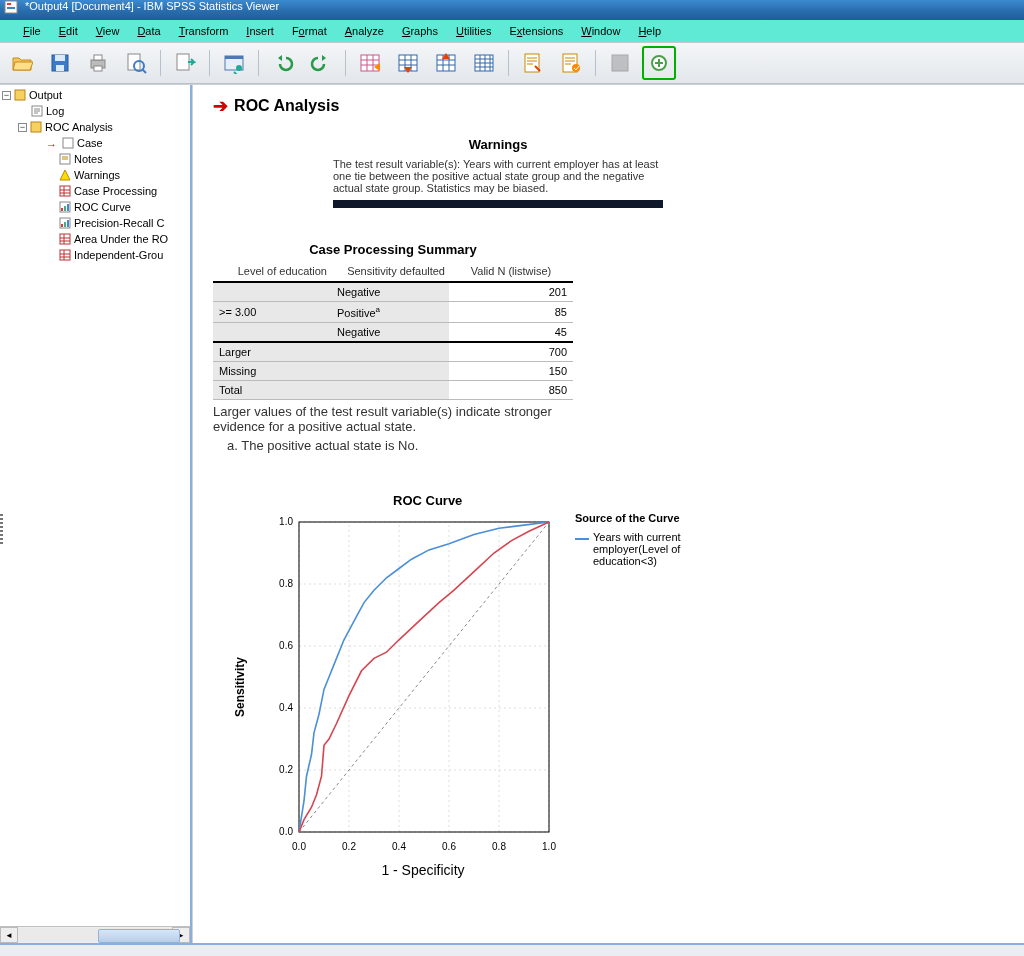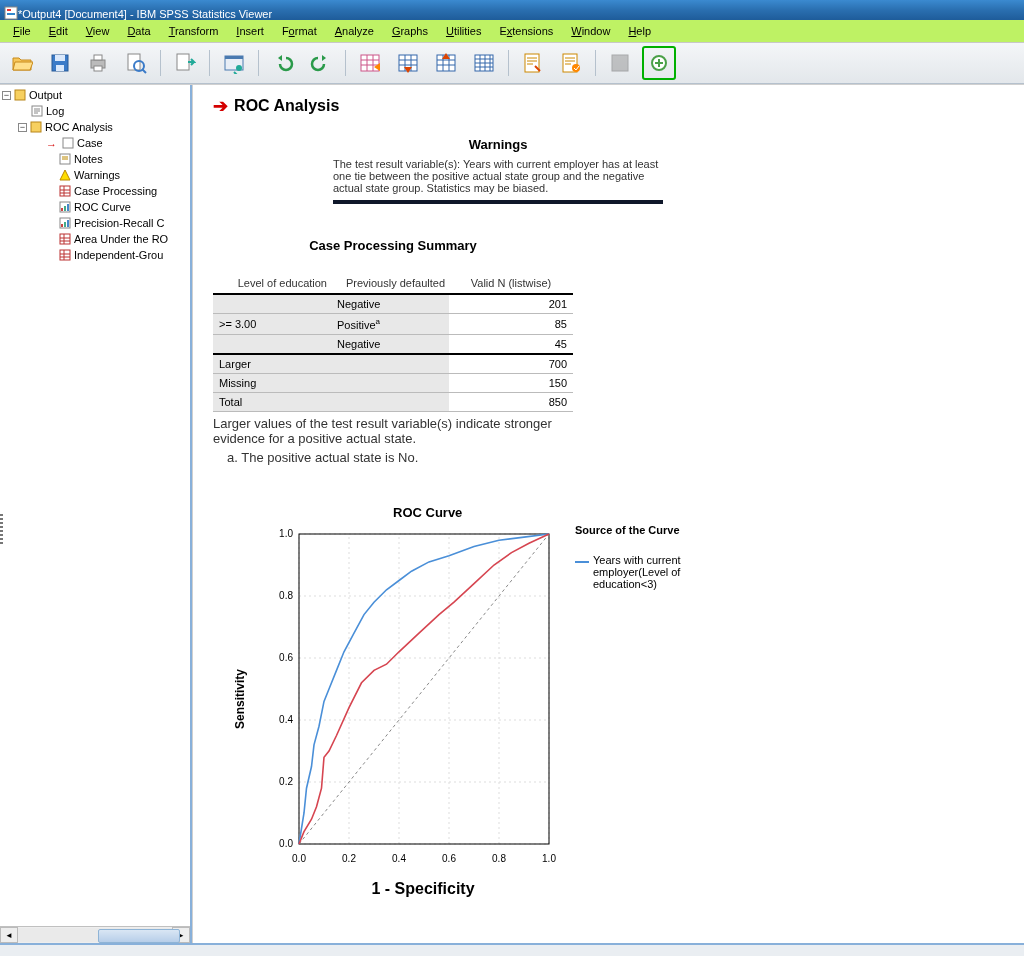--- a/index.html
+++ b/index.html
@@ -1,18 +1,18 @@
 <!DOCTYPE html>
 <html><head>
 <meta charset="utf-8">
 <style>
 html,body{margin:0;padding:0;font-family:Tahoma,Arial,sans-serif;font-size:11px;color:#000;background:#fff;width:1024px;height:956px;overflow:hidden}
-.titlebar{height:20px;background:linear-gradient(180deg,#3b8ad0 0%,#2a6fb0 50%,#1e5c9a 100%);color:#fff;display:flex;align-items:flex-end;padding:0 4px;gap:0}
+.titlebar{height:20px;background:linear-gradient(180deg,#3b8ad0 0%,#2a6fb0 50%,#1e5c9a 100%);color:#fff;display:flex;align-items:flex-start;padding:0 4px;gap:7px}
 .titlebar .icon{width:14px;height:14px;display:flex;align-items:center;justify-content:center}
-.menubar{height:22px;background:#bef264;display:flex;align-items:center;padding:0 4px;border-bottom:1px solid #c8c8c8}
+.menubar{height:22px;background:#5eead4;display:flex;align-items:center;padding:0 14px;border-bottom:1px solid #c8c8c8}
 .menubar .mitem{padding:2px 9px;cursor:default}
 .menubar .mitem u{text-decoration:underline}
 .toolbar{height:36px;background:linear-gradient(180deg,#f4f6f8,#e3e7eb);border-bottom:1px solid #b5c1cd;display:flex;align-items:center;padding:2px 6px;gap:6px}
 .tbtn{width:30px;height:30px;border:1px solid transparent;border-radius:3px;display:flex;align-items:center;justify-content:center;cursor:default}
 .tbtn.hl{border:2px solid #00b000}
 .tsep{width:1px;height:26px;background:#b5c1cd;margin:0 2px}
 .workspace{display:flex;height:calc(100% - 20px - 22px - 36px - 20px);border-top:1px solid #d0d0d0}
 .outline{width:190px;border-right:2px solid #88b0da;background:#fff;display:flex;flex-direction:column;position:relative}
 .tree{flex:1;overflow:hidden;padding:2px 0 0 2px;font-size:11px}
 .tnode{display:flex;align-items:center;gap:2px;height:16px;padding-left:0;cursor:default;white-space:nowrap}
@@ -22,40 +22,40 @@
 .outline-scroll{height:16px;background:#eee;border-top:1px solid #c0c0c0;display:flex;align-items:center}
 .hscroll-track{flex:1;height:14px;background:#eaeaea;position:relative}
 .hscroll-thumb{position:absolute;left:80px;width:80px;top:1px;height:12px;background:linear-gradient(180deg,#d9e6f4,#b7cee9);border:1px solid #8fb4d6;border-radius:2px}
 .hscroll-btn{width:16px;height:14px;border:1px solid #bbb;background:#eee;display:flex;align-items:center;justify-content:center;font-size:8px}
 .content{flex:1;overflow:auto;background:#fff;border-left:1px solid #d0d0d0;position:relative}
 .doc{padding:12px 20px 30px 20px}
 .sec-title{font-size:16px;font-weight:bold;display:flex;align-items:center;gap:6px}
 .red-arrow{color:#d40000;font-size:18px;line-height:1}
 .warn-block{margin-top:22px;margin-left:120px;width:330px}
 .warn-title{font-weight:bold;font-size:13px;text-align:center;margin-bottom:6px}
-.warn-body{font-size:11px;color:#333;border-bottom:4px solid #0f172a;padding-bottom:6px}
+.warn-body{font-size:11px;color:#333;border-bottom:8px solid #0f172a;padding-bottom:6px}
 .cps{margin-top:34px;margin-left:0;width:360px}
-.cps-title{font-weight:bold;font-size:13px;text-align:center;margin-bottom:20px}
+.cps-title{font-weight:bold;font-size:13px;text-align:center;margin-bottom:4px}
 table.cps-tbl{border-collapse:collapse;width:100%;font-size:11px}
 .cps-tbl th{font-weight:normal;color:#333;text-align:right;padding:4px;border-bottom:2px solid #000}
 .cps-tbl th.r{text-align:center}
 .cps-tbl td{padding:3px 6px;border-bottom:1px solid #bbb}
 .cps-tbl td.g{background:#e8e8e8}
 .cps-tbl td.n{text-align:right}
 .cps-tbl tr.btop td{border-top:2px solid #000}
 .cps-foot{font-size:13px;color:#333;margin-top:4px}
 .roc-block{margin-top:40px;margin-left:20px}
 .roc-title{font-weight:bold;font-size:13px;text-align:left;margin-left:160px;margin-bottom:4px}
 .chart-area{display:flex;gap:8px}
 .ylabel{writing-mode:vertical-rl;transform:rotate(180deg);font-weight:bold;font-size:12px;text-align:center;margin-right:4px;align-self:center}
 .legend{font-size:11px;margin-left:8px;max-width:140px}
-.legend-title{font-weight:bold;margin-bottom:18px}
+.legend-title{font-weight:bold;margin-bottom:7px}
 .legend-item{display:flex;align-items:flex-start;gap:4px;margin-bottom:4px}
 .lswatch{width:14px;border-top:2px solid;margin-top:7px;flex-shrink:0}
-.xlabel{font-weight:bold;font-size:16px;text-align:center;margin-top:6px;margin-left:40px}
+.xlabel{font-weight:normal;font-size:14px;text-align:center;margin-left:40px}
 .splitter-grip{position:absolute;left:-1px;top:50%;width:4px;height:30px;background:repeating-linear-gradient(180deg,#777 0 2px,transparent 2px 4px)}
 sup{font-size:8px}
 .statusbar{height:18px;border-top:2px solid #88b0da;background:#eaeef2}
 </style>
 </head>
 <body>
 
 <div class="titlebar">
   <span class="icon">
     <svg width="14" height="14" viewBox="0 0 14 14">
@@ -326,21 +326,21 @@
         <div class="warn-title">Warnings</div>
         <div class="warn-body">The test result variable(s): Years with current employer has at least one tie between the positive actual state group and the negative actual state group. Statistics may be biased.</div>
       </div>
 
       <div class="cps">
         <div class="cps-title">Case Processing Summary</div>
         <table class="cps-tbl">
           <tbody>
               <tr>
             <th style="width:110px">Level of education</th>
-            <th style="width:110px">Previously defaulted</th>
+            <th style="width:110px">Sensitivity defaulted</th>
             <th class="r">Valid N (listwise)</th>
           </tr>
           </tbody>
             <tbody id="cps-rows">
               <tr>
                 <td class="g"></td>
                 <td class="g">Negative</td>
                 <td class="n">201</td>
               </tr>
               <tr>

